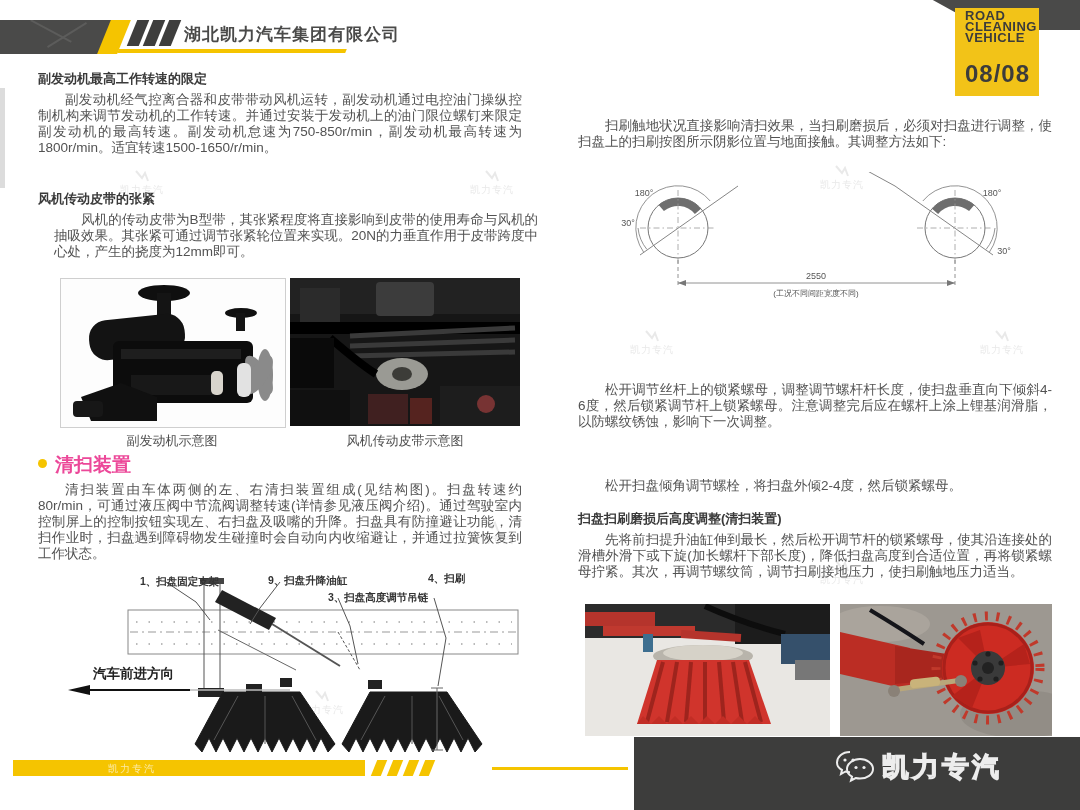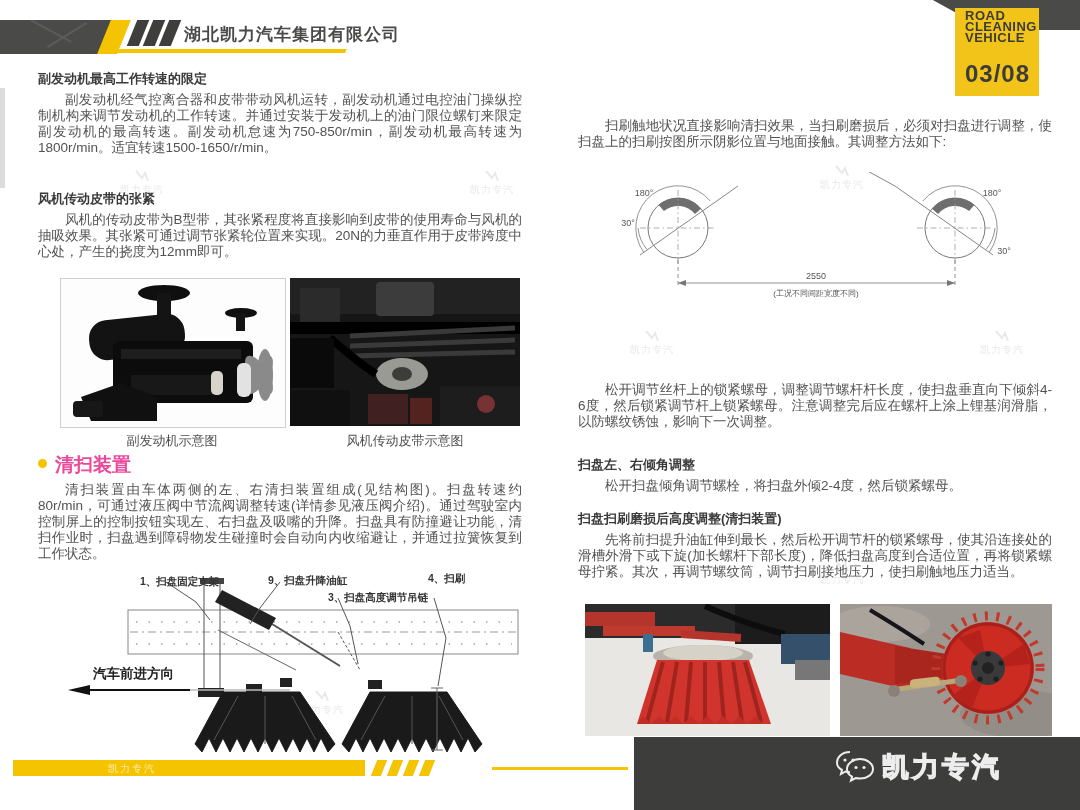--- a/index.html
+++ b/index.html
@@ -92,29 +92,29 @@
   <div class="abs hdr-ystripe skew z"></div>
   <div class="abs hdr-b1 skew z"></div>
   <div class="abs hdr-b2 skew z"></div>
   <div class="abs hdr-b3 skew z"></div>
   <div class="abs hdr-company z">湖北凯力汽车集团有限公司</div>
   <div class="abs hdr-underline skew z"></div>
   <div class="abs hdr-corner z"></div>
   <div class="abs corner-tag z">
     <div class="rc">ROAD CLEANING
 VEHICLE</div>
-    <div class="pg">03/08</div>
+    <div class="pg">08/08</div>
   </div>
   <div class="abs edge-strip"></div>
 
   <div class="abs lcol h z" style="top:70px;">副发动机最高工作转速的限定</div>
   <p class="abs lcol p z" style="top:92px;">副发动机经气控离合器和皮带带动风机运转，副发动机通过电控油门操纵控制机构来调节发动机的工作转速。并通过安装于发动机上的油门限位螺钉来限定副发动机的最高转速。副发动机怠速为750-850r/min，副发动机最高转速为1800r/min。适宜转速1500-1650/r/min。</p>
 
   <div class="abs lcol h z" style="top:190px;">风机传动皮带的张紧</div>
-  <p class="abs lcol p z" style="top:212px;">风机的传动皮带为B型带，其张紧程度将直接影响到皮带的使用寿命与风机的抽吸效果。其张紧可通过调节张紧轮位置来实现。20N的力垂直作用于皮带跨度中心处，产生的挠度为12mm即可。</p>
+  <p class="abs lcol p z" style="top:212px;margin-left:16px;">风机的传动皮带为B型带，其张紧程度将直接影响到皮带的使用寿命与风机的抽吸效果。其张紧可通过调节张紧轮位置来实现。20N的力垂直作用于皮带跨度中心处，产生的挠度为12mm即可。</p>
 
   <svg class="abs photo frame z" style="left:60px;top:278px;" width="224" height="148" viewBox="0 0 224 148">
     <rect x="0" y="0" width="224" height="148" fill="#fdfdfd"></rect>
     <g>
       <ellipse cx="103" cy="14" rx="26" ry="8" fill="#0f0f0f"></ellipse>
       <rect x="96" y="14" width="14" height="28" fill="#141414"></rect>
       <ellipse cx="180" cy="34" rx="16" ry="5" fill="#101010"></ellipse>
       <rect x="175" y="34" width="9" height="18" fill="#141414"></rect>
       <rect x="28" y="38" width="96" height="40" rx="18" fill="#131313" transform="rotate(-6 76 58)"></rect>
       <rect x="52" y="62" width="140" height="62" rx="6" fill="#0c0c0c"></rect>
@@ -258,21 +258,20 @@
       <text x="28" y="54">30°</text>
       <text x="392" y="24">180°</text>
       <text x="404" y="82">30°</text>
       <text x="216" y="107">2550</text>
       <text x="216" y="124" font-size="8">(工况不同间距宽度不同)</text>
     </g>
   </svg>
 
   <p class="abs rcol p z" style="top:370px;margin-top:12px;">松开调节丝杆上的锁紧螺母，调整调节螺杆杆长度，使扫盘垂直向下倾斜4-6度，然后锁紧调节杆上锁紧螺母。注意调整完后应在螺杆上涂上锂基润滑脂，以防螺纹锈蚀，影响下一次调整。</p>
 
-  <div class="abs rcol h z" style="top:456px;">扫盘左、右倾角调整</div>
   <p class="abs rcol p z" style="top:478px;">松开扫盘倾角调节螺栓，将扫盘外倾2-4度，然后锁紧螺母。</p>
 
   <div class="abs rcol h z" style="top:510px;">扫盘扫刷磨损后高度调整(清扫装置)</div>
   <p class="abs rcol p z" style="top:532px;">先将前扫提升油缸伸到最长，然后松开调节杆的锁紧螺母，使其沿连接处的滑槽外滑下或下旋(加长螺杆下部长度)，降低扫盘高度到合适位置，再将锁紧螺母拧紧。其次，再调节螺纹筒，调节扫刷接地压力，使扫刷触地压力适当。</p>
 
   <svg class="abs photo z" style="left:585px;top:604px;" width="245" height="132" viewBox="0 0 245 132">
     <rect width="245" height="132" fill="#e9e7e3"></rect>
     <rect x="0" y="0" width="245" height="34" fill="#2b2b2b"></rect>
     <rect x="150" y="0" width="95" height="40" fill="#1c1c1c"></rect>
     <path d="M120,2 Q160,20 200,30" stroke="#0d0d0d" stroke-width="6" fill="none"></path>

